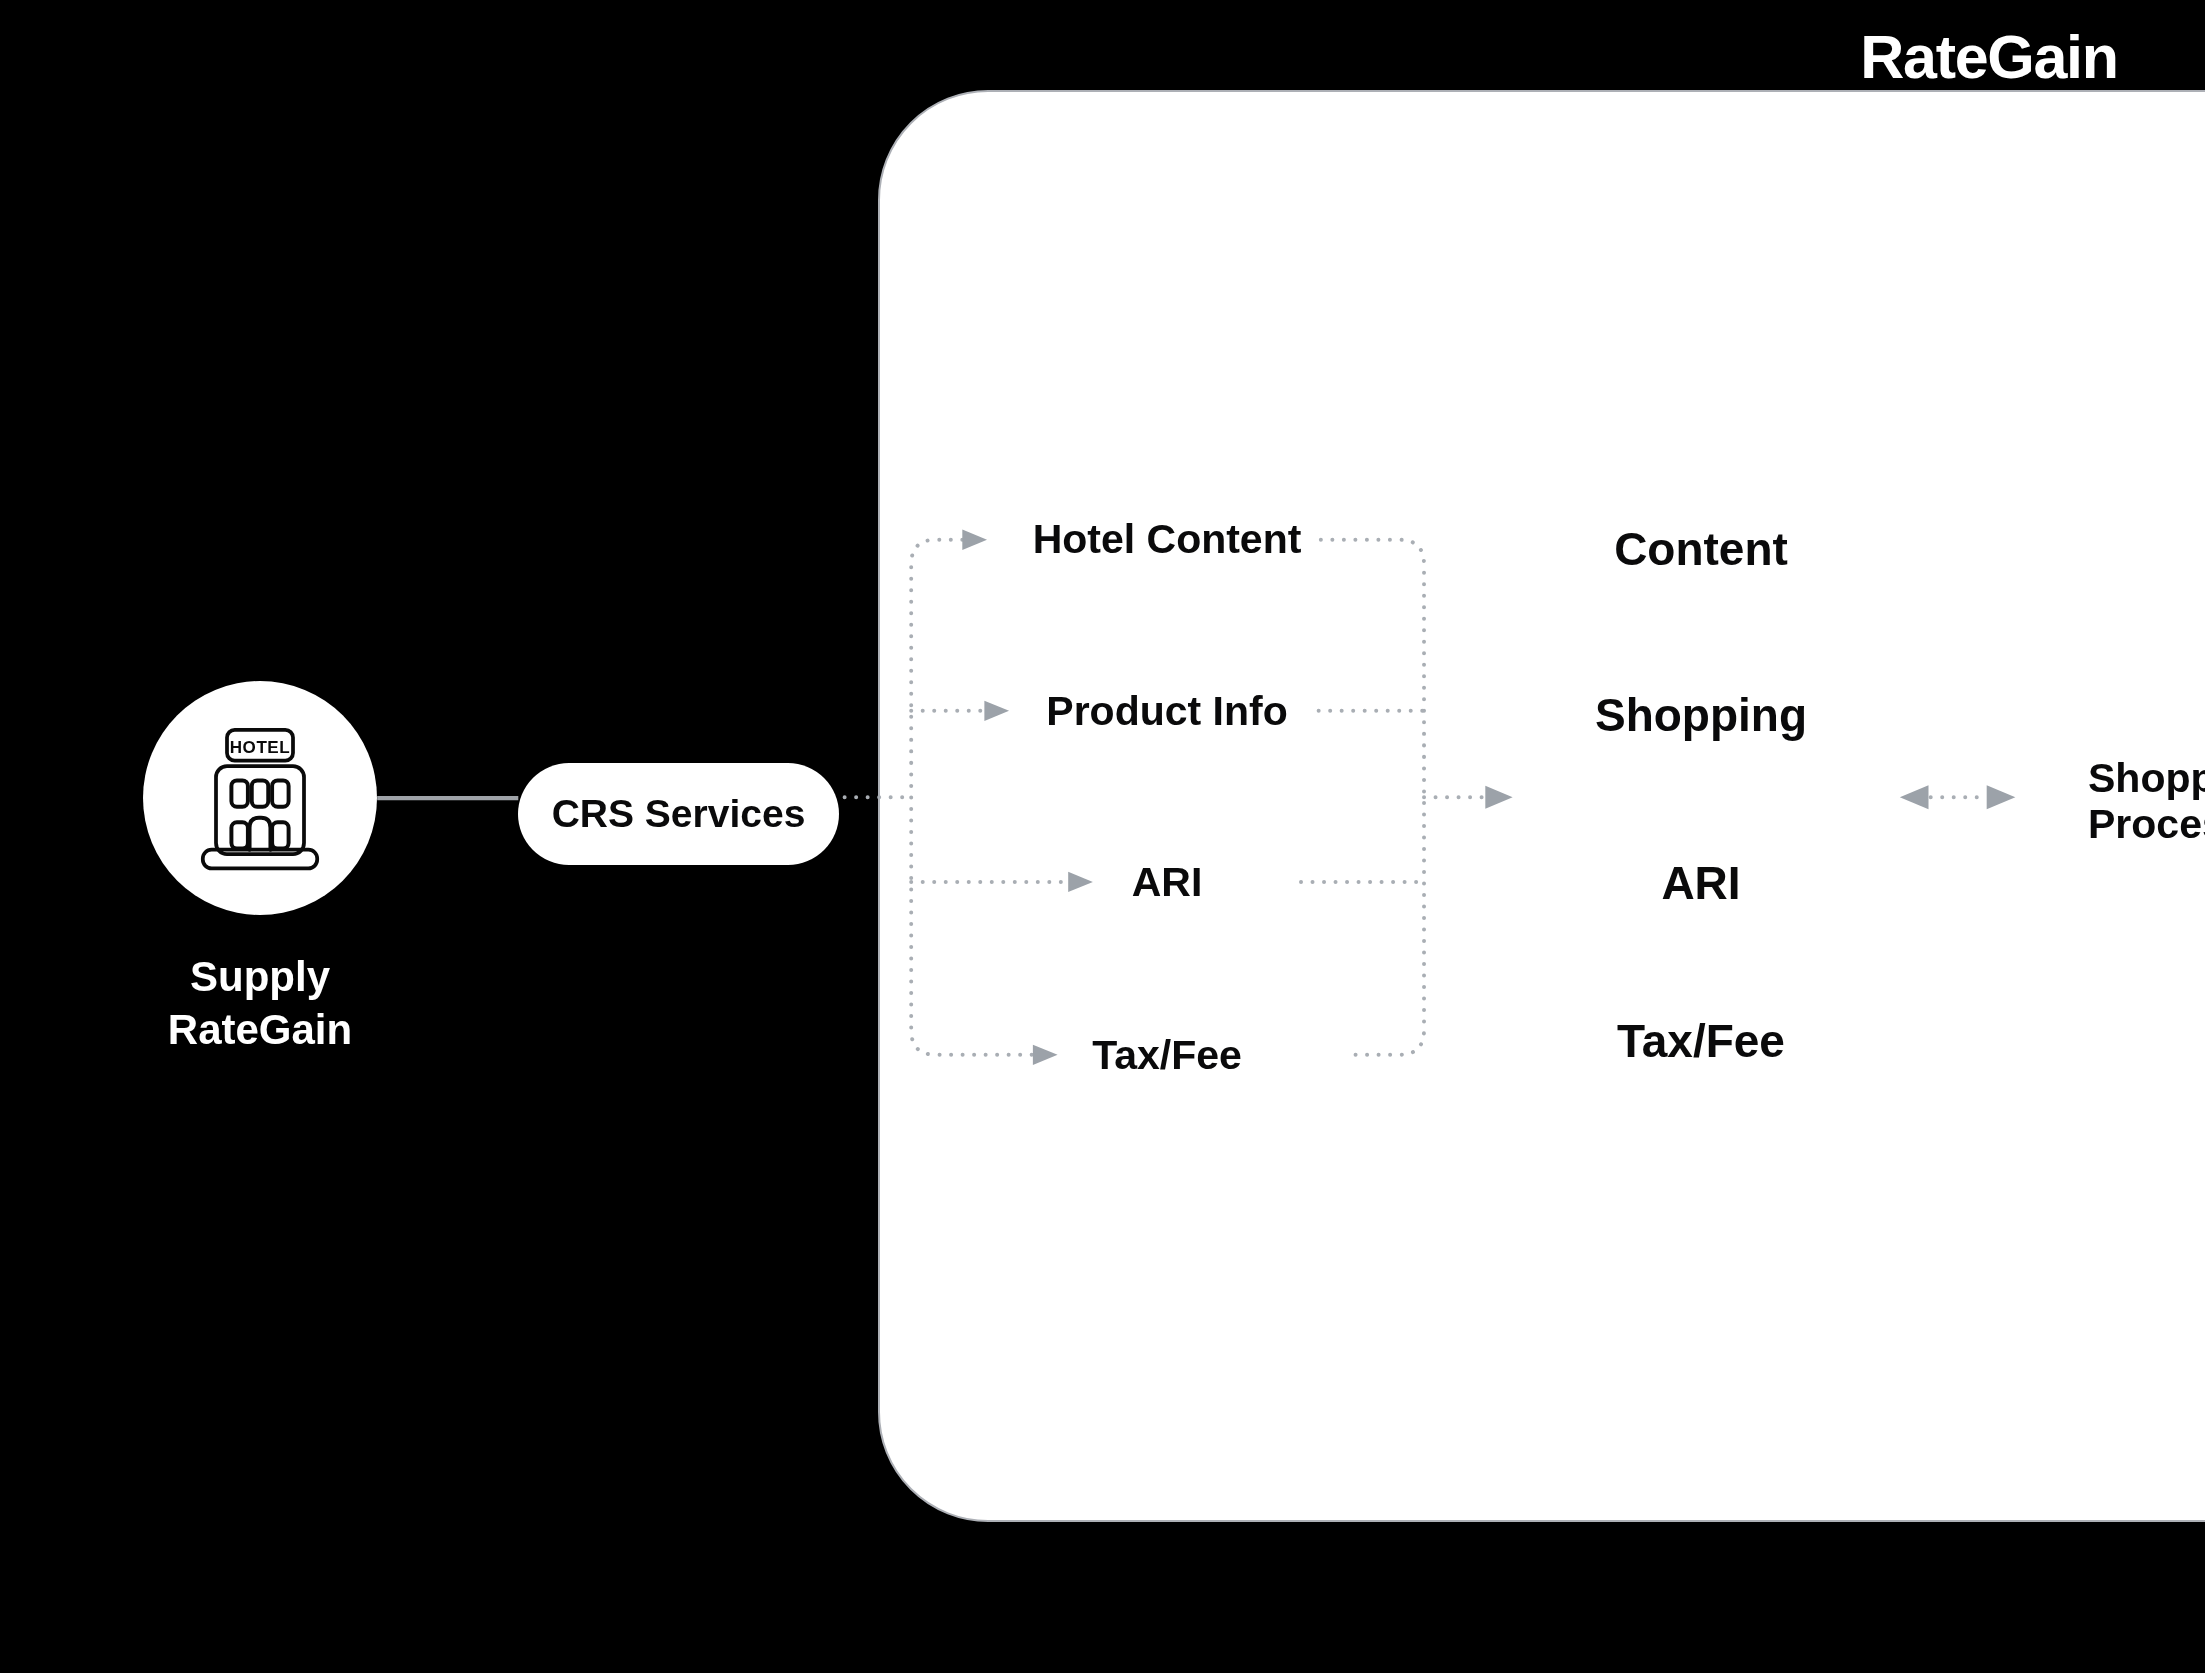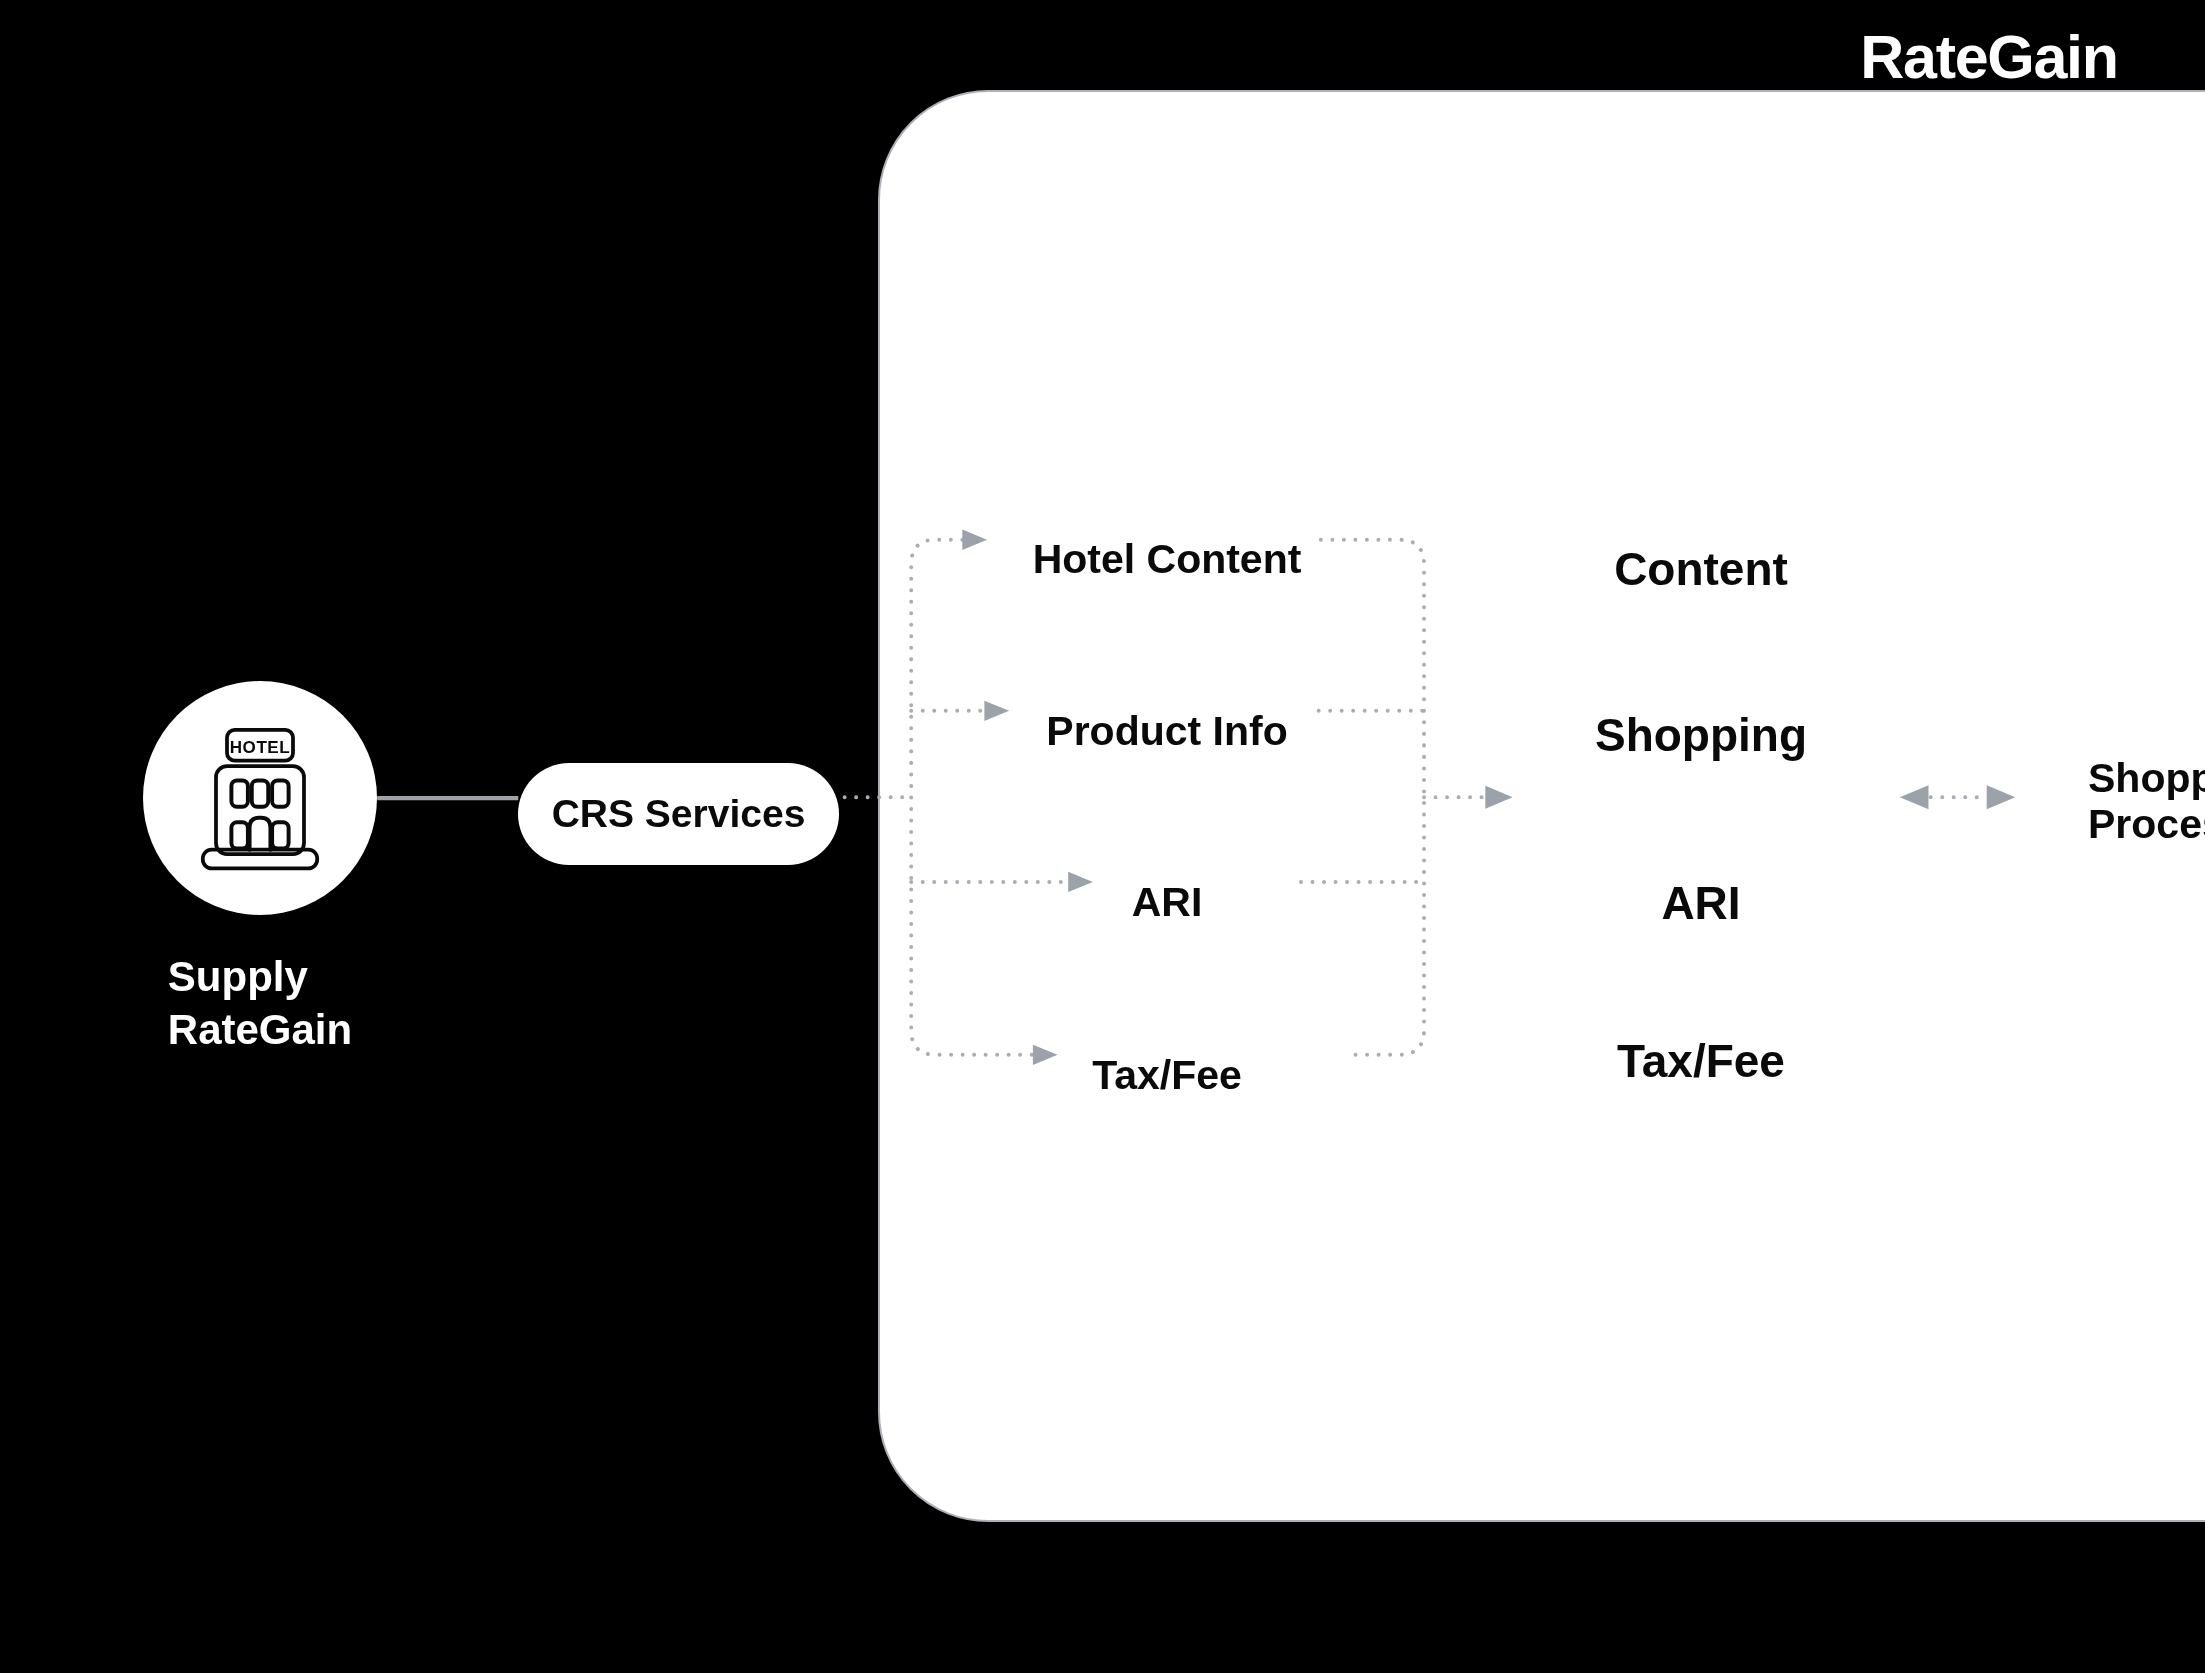--- a/index.html
+++ b/index.html
@@ -20,41 +20,41 @@
     z-index:2;
   }
   
   .wires{position:absolute;left:0;top:0;width:3528px;height:1673px;z-index:3;}
   .dotline{fill:none;stroke:#a9aeb4;stroke-width:9;stroke-linecap:round;stroke-dasharray:0.1 26;}
   .solidline{fill:none;stroke:#9fa3a8;stroke-width:10;}
   .arrowhead{fill:#9ca2a9;stroke:none;}
   
   .node-label{
     position:absolute;transform:translate(-50%,-50%);white-space:nowrap;
-    font-weight:700;color:#0a0a0b;z-index:4;line-height:1;margin-top:20px;
+    font-weight:700;color:#0a0a0b;z-index:4;line-height:1;
   }
   .inbound{font-size:41px;}
   .normalized{font-size:46px;}
   .proc-block{
     position:absolute;left:2088px;top:755px;z-index:4;
     font-size:41px;font-weight:700;color:#0a0a0b;line-height:46px;white-space:nowrap;
   }
   .pill{
     position:absolute;background:#fff;border-radius:441px;z-index:4;
     display:flex;align-items:center;justify-content:center;
     font-weight:700;color:#0a0a0b;font-size:39px;white-space:nowrap;margin-top:16px;
   }
   .pill-crs{left:518px;top:747px;width:321px;height:102px;}
   .partner-circle{
     position:absolute;background:#fff;border-radius:50%;z-index:4;
     display:flex;align-items:center;justify-content:center;
   }
   .circle-supply{left:143px;top:681px;width:234px;height:234px;}
   .partner-label{
-    position:absolute;transform:translateX(-50%);z-index:4;
+    position:absolute;transform:translateX(-50%);z-index:4;text-align:center;
     color:#fff;font-weight:700;font-size:42px;line-height:53px;white-space:nowrap;
   }
   .label-supply{left:260px;top:950px;}
   .icon-stroke{fill:none;stroke:#0a0a0a;stroke-linecap:round;stroke-linejoin:round;}
 </style>
 </head>
 <body>
 
 <div id="canvas">
 

